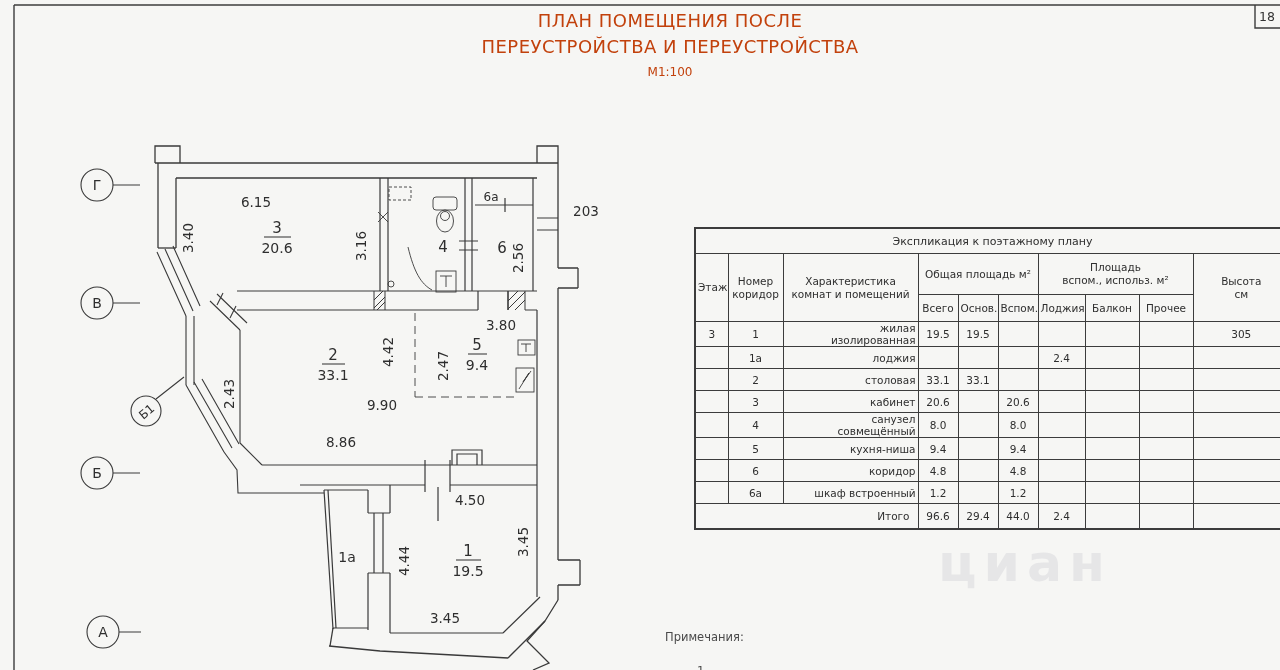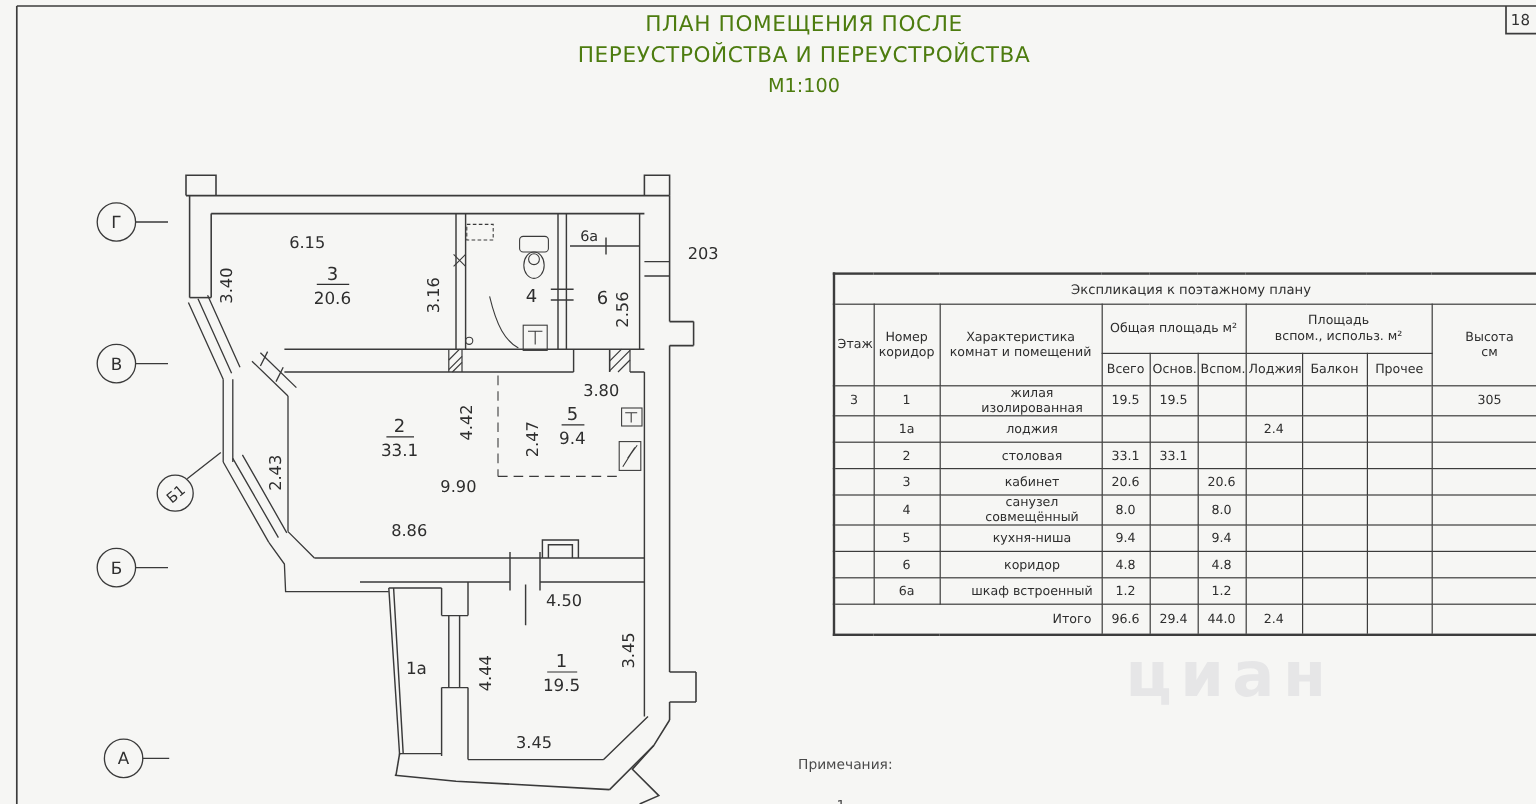--- a/index.html
+++ b/index.html
@@ -8,44 +8,44 @@
     background:#f6f6f4;
     font-family:"DejaVu Sans", sans-serif;
     color:#2f2f2f;
   }
   .sheet{position:relative;width:1280px;height:670px;}
   svg{position:absolute;left:0;top:0;}
 
   
   .title-block{
     position:absolute;left:390px;top:8px;width:560px;
-    text-align:center;color:#4d7c0f;
+    text-align:center;color:#c2410c;
   }
   .title-block .t1,.title-block .t2{font-size:18px;letter-spacing:.5px;line-height:26px;}
-  .title-block .t3{font-size:16px;line-height:24px;}
+  .title-block .t3{font-size:12px;line-height:24px;}
 
   
   .expl{
     position:absolute;left:694px;top:227px;
     border-collapse:collapse;table-layout:fixed;width:595px;
     font-size:10.5px;color:#2e2e2e;
   }
   .expl td,.expl th{
     border:1px solid #3c3c3c;
     font-weight:normal;text-align:center;vertical-align:middle;
     padding:0 2px;overflow:hidden;
   }
   .expl{border:2px solid #3c3c3c;}
   .expl .t-title td{height:24px;font-size:11px;}
   .expl .hdr1 th{height:40px;}
   .expl .hdr2 th{height:26px;}
   .expl .drow td{height:21px;}
   .expl .trow td{height:24px;}
   .expl .pre{white-space:pre-line;line-height:13px;}
-  .expl .left{text-align:center;padding-left:21px;}
+  .expl .left{text-align:right;padding-left:21px;}
   .expl .right{text-align:right;padding-right:8px;}
 
   
   .notes-label{
     position:absolute;left:665px;top:630px;
     font-size:11.5px;color:#4a4a4a;
   }
   .note-fragment{
     position:absolute;left:697px;top:664px;width:560px;height:6px;
     overflow:hidden;font-size:11.5px;color:#4a4a4a;

